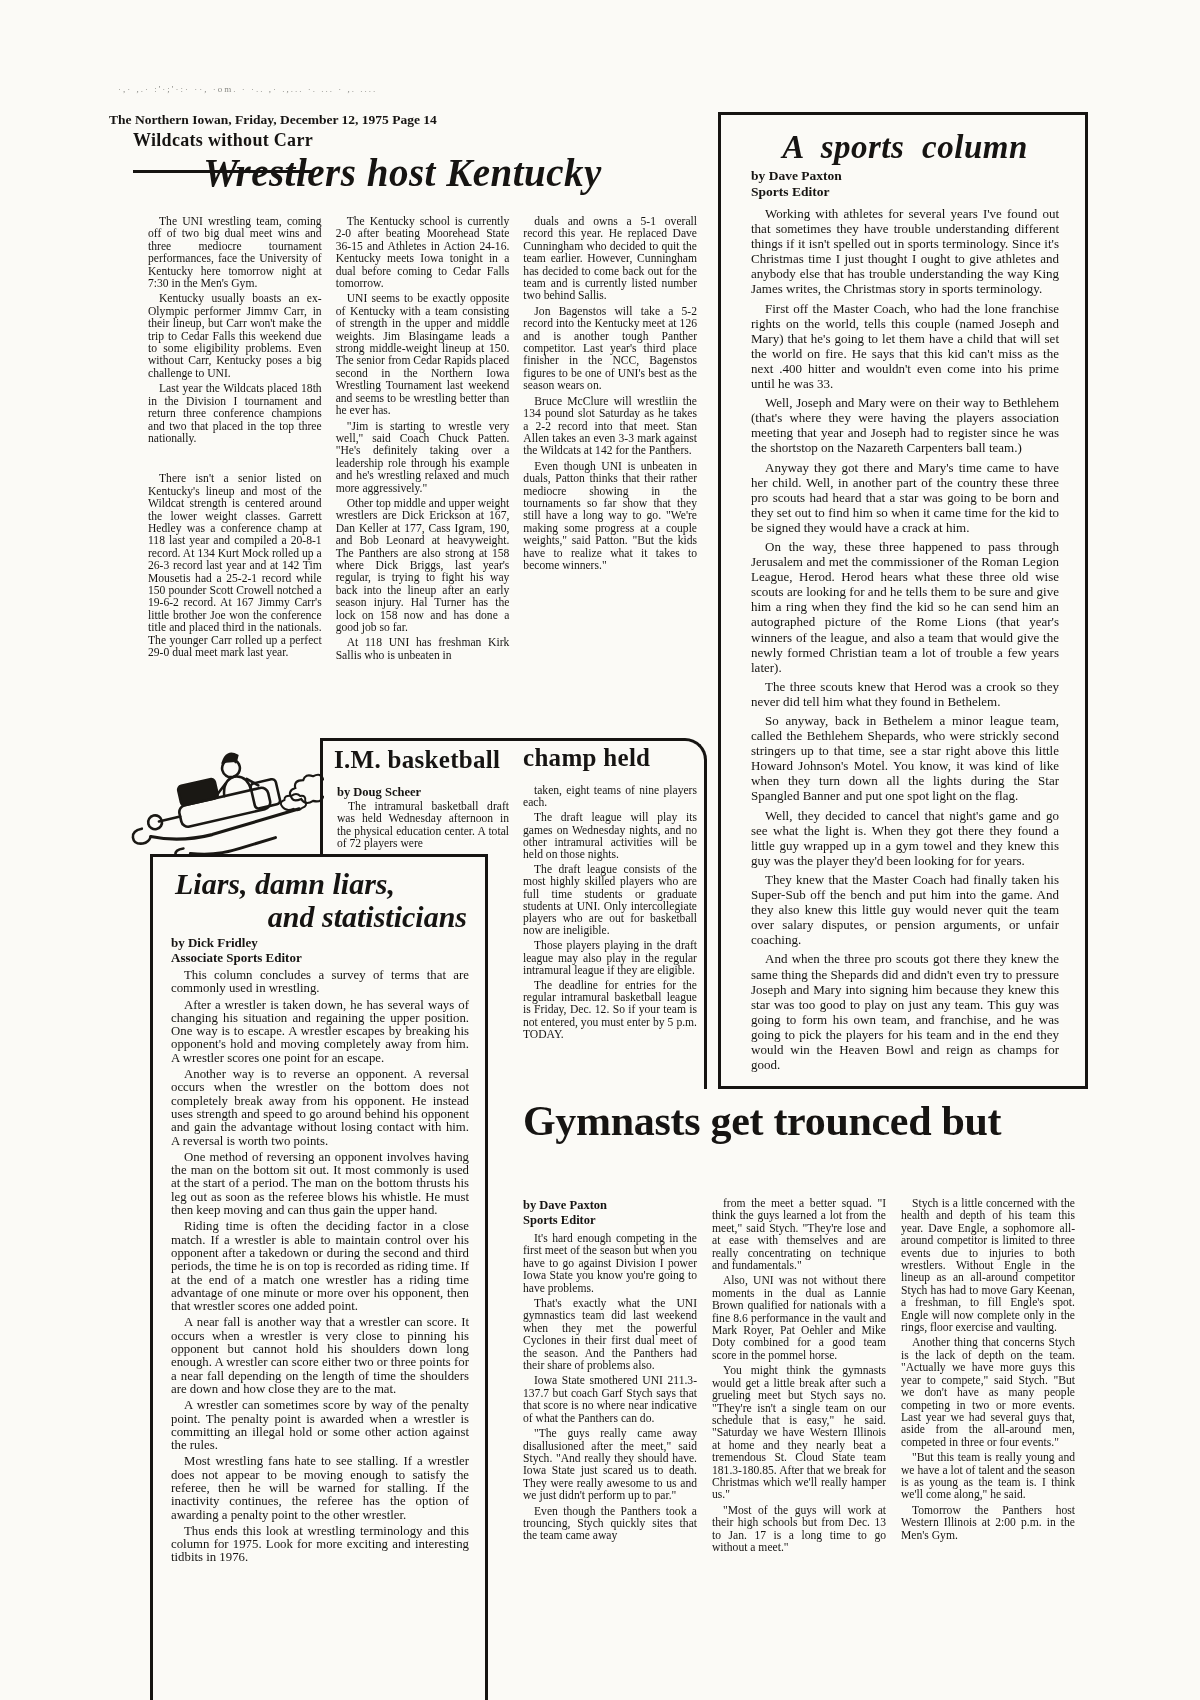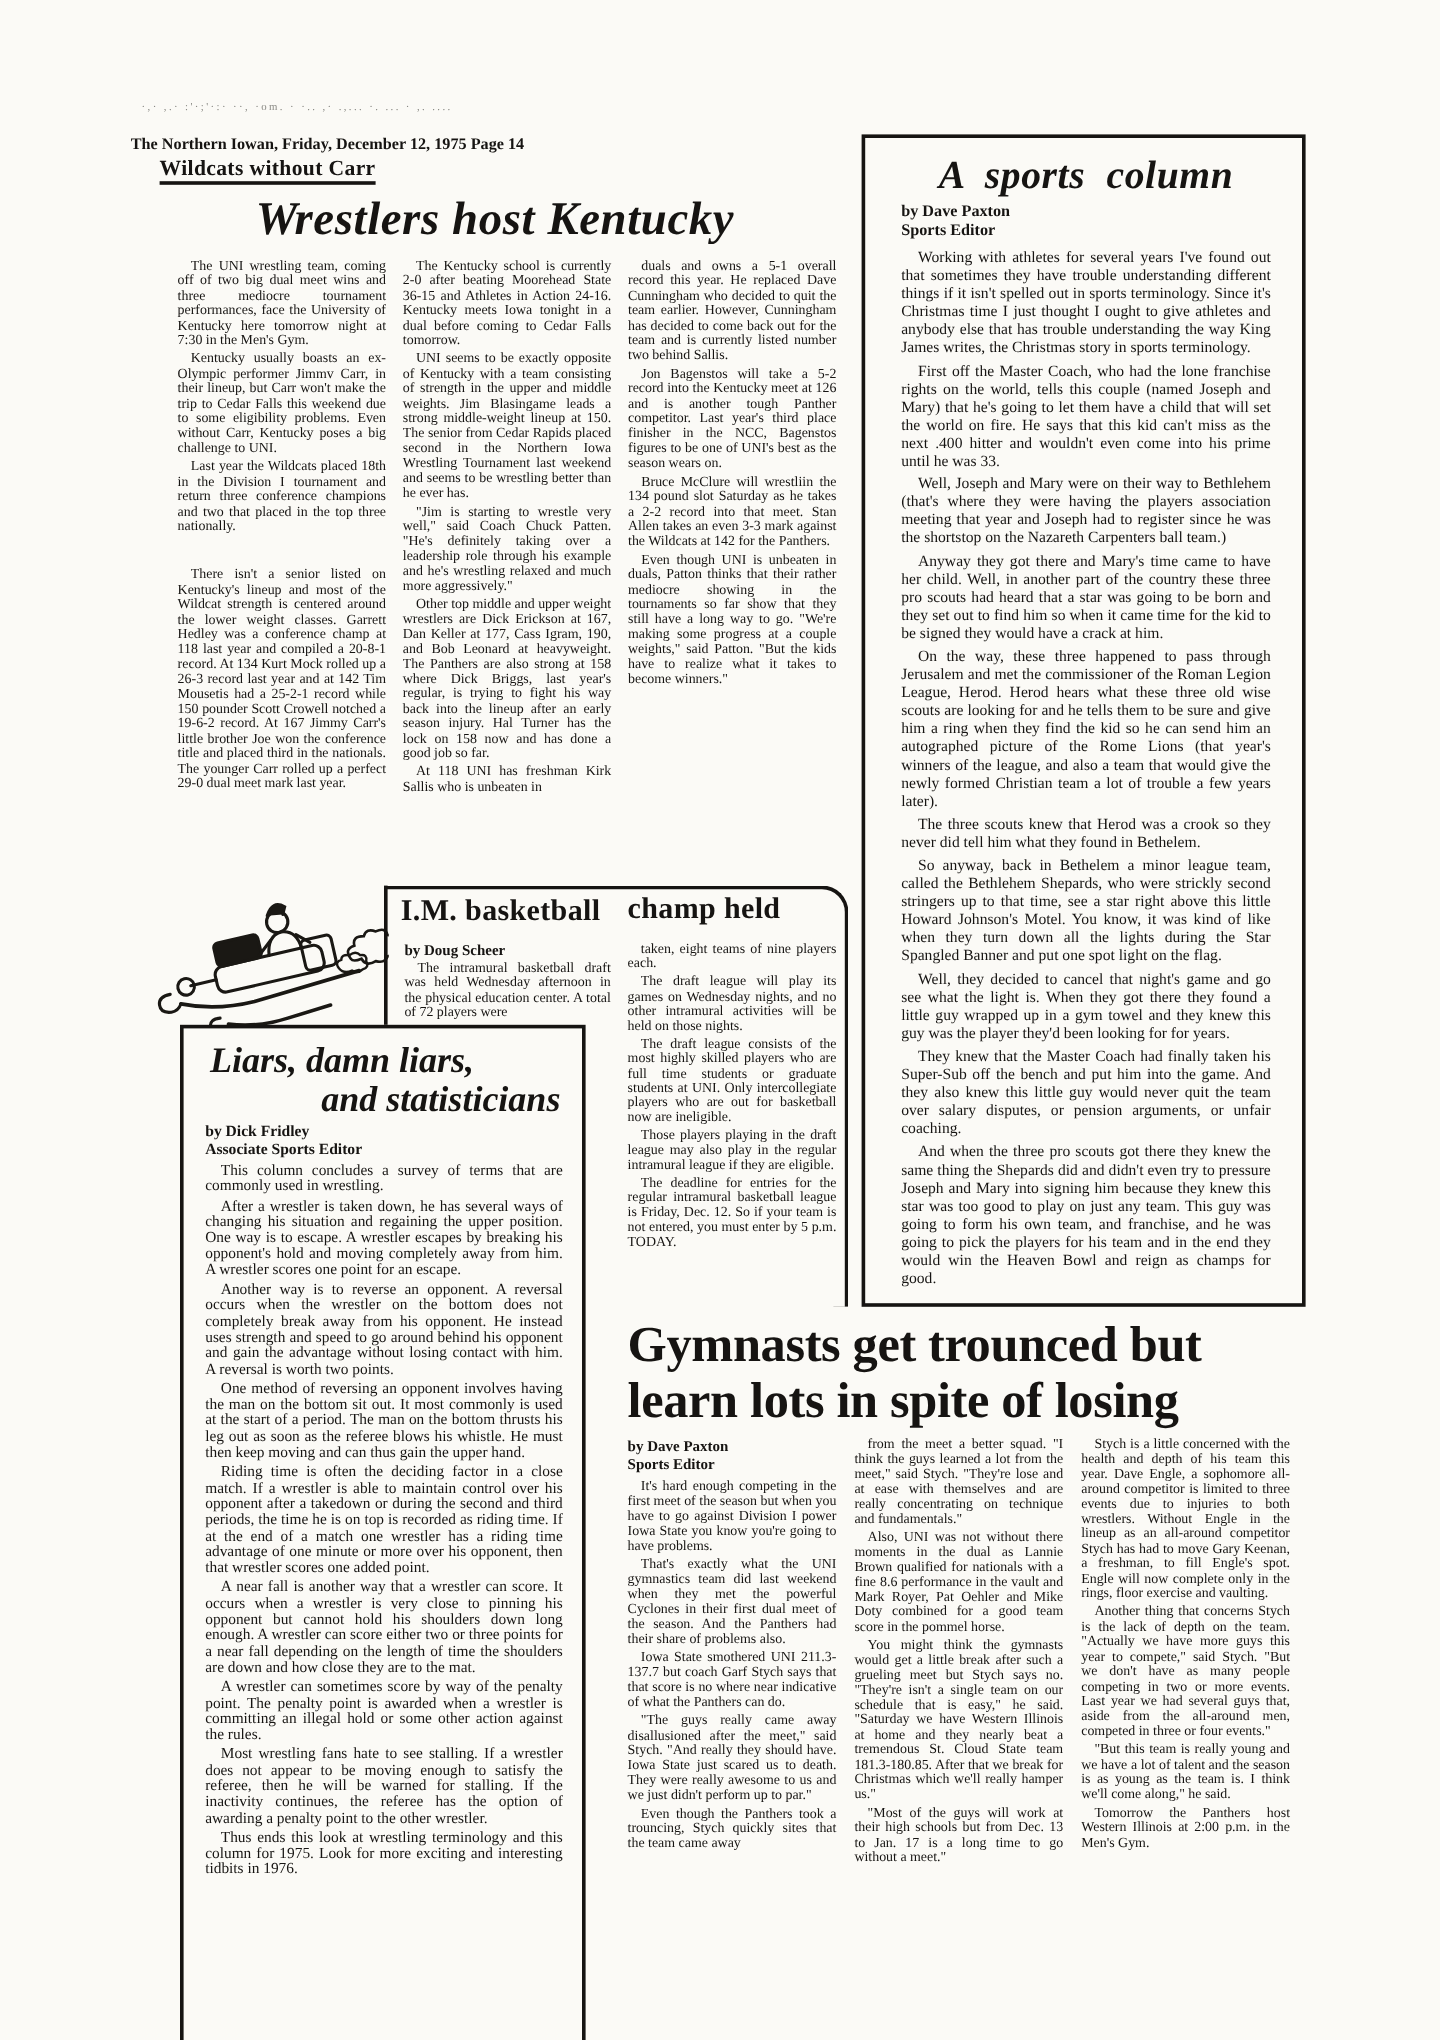--- a/index.html
+++ b/index.html
@@ -2,21 +2,21 @@
 <html lang="en"><head>
 <meta charset="utf-8">
 <style>
   html,body{margin:0;padding:0;background:#fbfaf6;}
   #page{position:relative;width:1200px;height:1700px;background:#fbfaf6;color:#161412;
         font-family:"Liberation Serif","DejaVu Serif",serif;overflow:hidden;}
   .smudge{position:absolute;left:118px;top:84px;width:420px;font-size:9px;color:#8a8a85;
           letter-spacing:2px;filter:blur(.4px);white-space:nowrap;}
   .masthead{position:absolute;left:109px;top:112px;font-size:13.5px;font-weight:bold;}
   .kicker{position:absolute;left:133px;top:130px;font-size:18px;font-weight:bold;
-          border-bottom:3px solid #161412;padding-bottom:0;letter-spacing:.3px;}
+          border-bottom:3px solid #161412;padding-bottom:19px;letter-spacing:.3px;}
   .headline-main{position:absolute;left:130px;top:150px;width:545px;text-align:center;
           font-size:39px;font-weight:bold;font-style:italic;letter-spacing:.5px;}
   
   .bodycol p{margin:0 0 3px 0;text-indent:11px;text-align:justify;}
   .bodycol{font-size:11.6px;line-height:12.4px;}
   .cols{display:flex;position:absolute;}
   .cols .bodycol{flex:1;}
   #wrestle-cols{left:148px;top:216px;width:549px;gap:14px;}
   #wrestle-col1 p:nth-of-type(4){margin-top:28px;}
   
@@ -58,21 +58,21 @@
 <body>
 
 <div id="page">
 
   <div class="smudge">·,· ,.· :'·;'·:· ··,   ·om.    · ·..    ,· .,...  ·.  ... · ,. ....</div>
 
   <div class="masthead">The Northern Iowan, Friday, December 12, 1975 Page 14</div>
 
   <div class="kicker">Wildcats without Carr</div>
 
-  <h1 class="headline-main" style="margin:10px;">Wrestlers host Kentucky</h1>
+  <h1 class="headline-main" style="margin:0;">Wrestlers host Kentucky</h1>
 
   <div id="wrestle-cols" class="cols">
     <div id="wrestle-col1" class="bodycol">
         <p>The UNI wrestling team, coming off of two big dual meet wins and three mediocre tournament performances, face the University of Kentucky here tomorrow night at 7:30 in the Men's Gym.</p>
         <p>Kentucky usually boasts an ex-Olympic performer Jimmv Carr, in their lineup, but Carr won't make the trip to Cedar Falls this weekend due to some eligibility problems. Even without Carr, Kentucky poses a big challenge to UNI.</p>
         <p>Last year the Wildcats placed 18th in the Division I tournament and return three conference champions and two that placed in the top three nationally.</p>
         <p>There isn't a senior listed on Kentucky's lineup and most of the Wildcat strength is centered around the lower weight classes. Garrett Hedley was a conference champ at 118 last year and compiled a 20-8-1 record. At 134 Kurt Mock rolled up a 26-3 record last year and at 142 Tim Mousetis had a 25-2-1 record while 150 pounder Scott Crowell notched a 19-6-2 record. At 167 Jimmy Carr's little brother Joe won the conference title and placed third in the nationals. The younger Carr rolled up a perfect 29-0 dual meet mark last year.</p>
       </div>
     <div class="bodycol">
         <p>The Kentucky school is currently 2-0 after beating Moorehead State 36-15 and Athletes in Action 24-16. Kentucky meets Iowa tonight in a dual before coming to Cedar Falls tomorrow.</p>
@@ -165,21 +165,20 @@
         <p>Riding time is often the deciding factor in a close match. If a wrestler is able to maintain control over his opponent after a takedown or during the second and third periods, the time he is on top is recorded as riding time. If at the end of a match one wrestler has a riding time advantage of one minute or more over his opponent, then that wrestler scores one added point.</p>
         <p>A near fall is another way that a wrestler can score. It occurs when a wrestler is very close to pinning his opponent but cannot hold his shoulders down long enough. A wrestler can score either two or three points for a near fall depending on the length of time the shoulders are down and how close they are to the mat.</p>
         <p>A wrestler can sometimes score by way of the penalty point. The penalty point is awarded when a wrestler is committing an illegal hold or some other action against the rules.</p>
         <p>Most wrestling fans hate to see stalling. If a wrestler does not appear to be moving enough to satisfy the referee, then he will be warned for stalling. If the inactivity continues, the referee has the option of awarding a penalty point to the other wrestler.</p>
         <p>Thus ends this look at wrestling terminology and this column for 1975. Look for more exciting and interesting tidbits in 1976.</p>
       </div>
   </div>
 
   <div id="gym-headline">
     <div>Gymnasts get trounced but</div>
-    <div>learn lots in spite of losing</div>
   </div>
 
   <div id="gym-cols" class="cols">
     <div id="gym-col1" style="flex:1;">
       <div class="byline">
         <span>by Dave Paxton</span><br>
         <span>Sports Editor</span>
       </div>
       <div class="bodycol">
           <p>It's hard enough competing in the first meet of the season but when you have to go against Division I power Iowa State you know you're going to have problems.</p>

